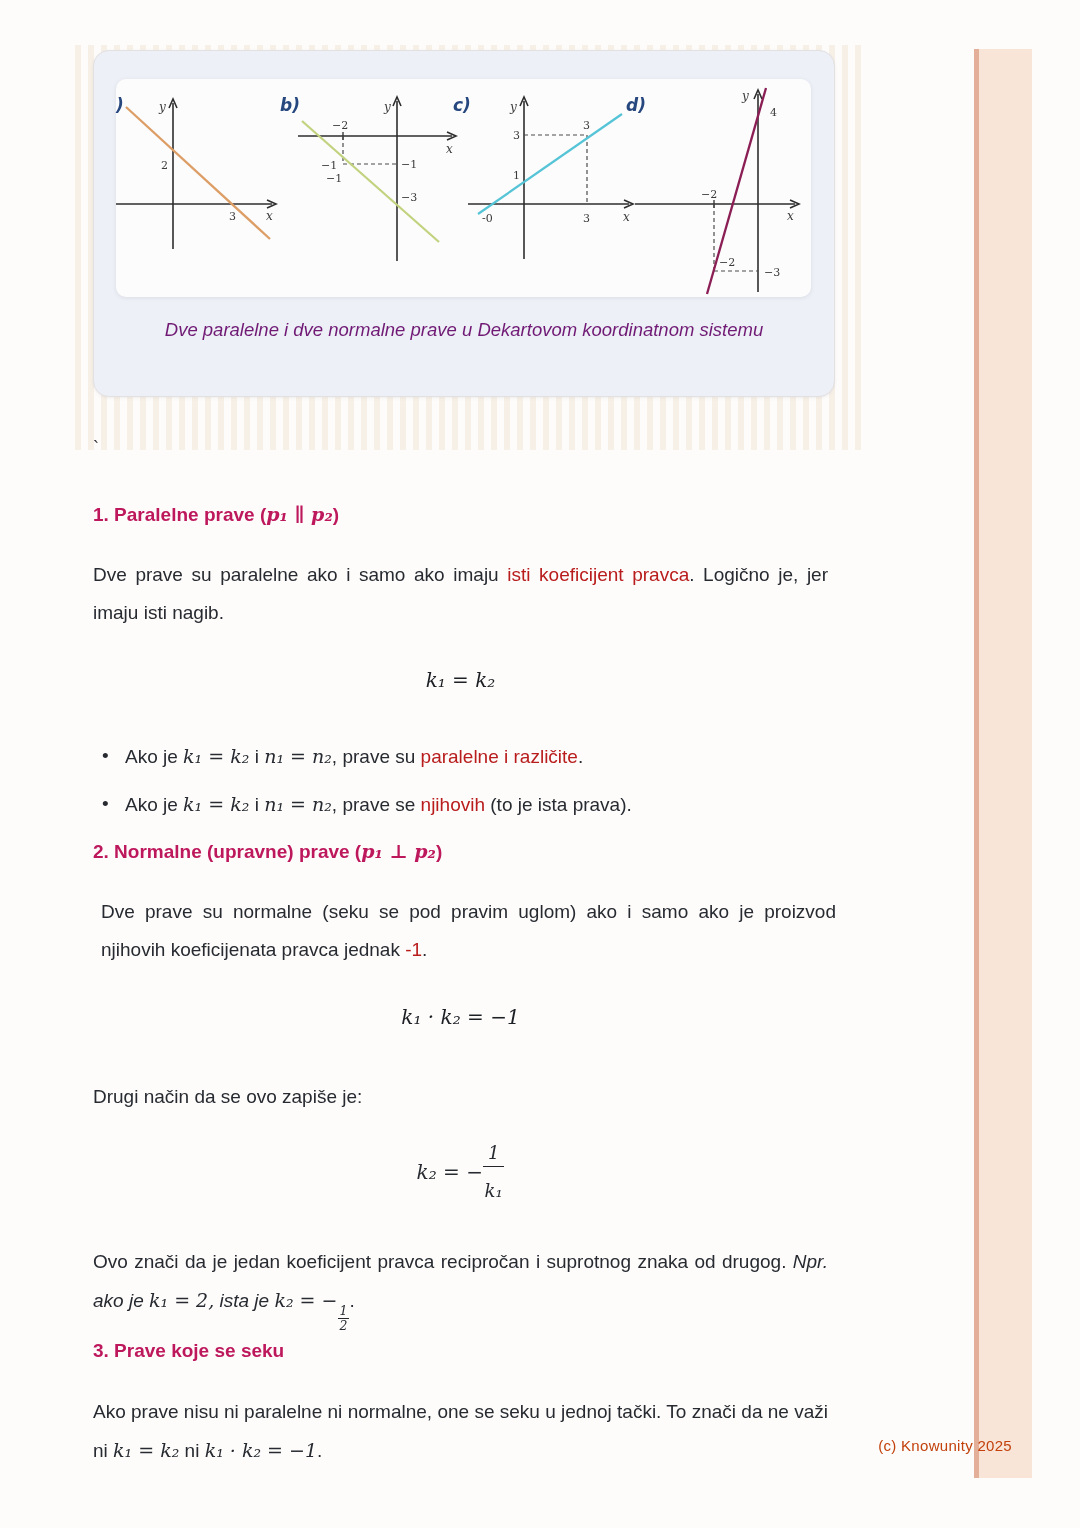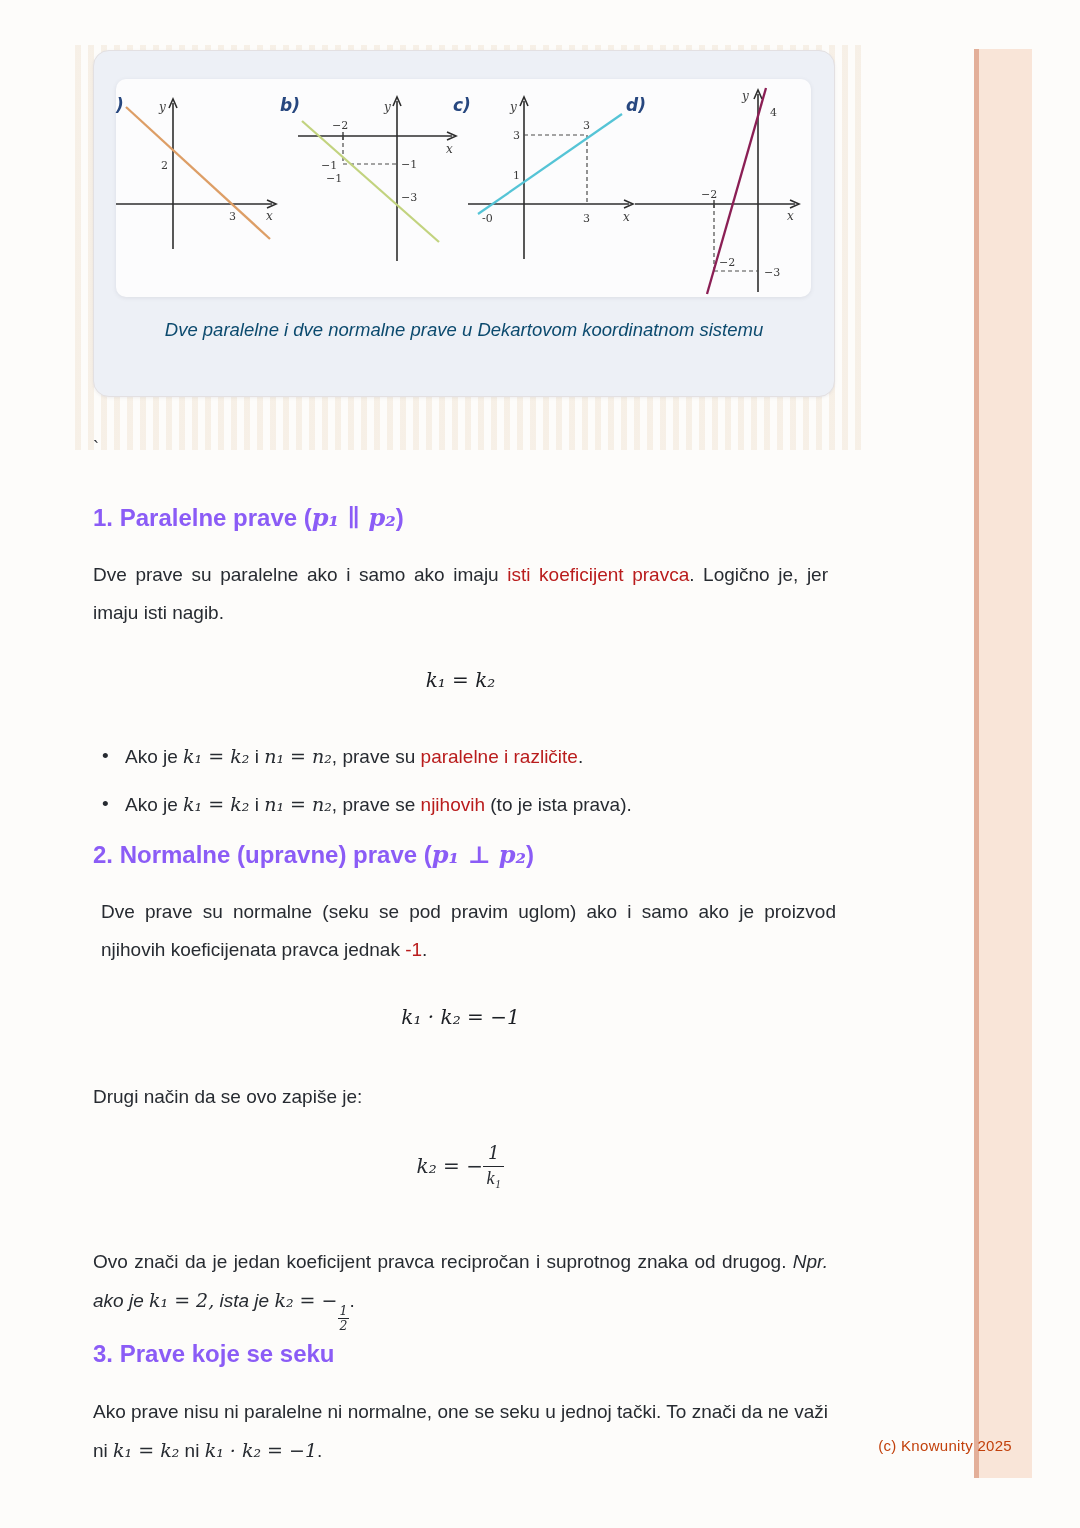--- a/index.html
+++ b/index.html
@@ -33,42 +33,42 @@
   }
   .panel-letter{
     position:absolute;font-family:"DejaVu Sans",sans-serif;
     font-weight:bold;font-style:italic;font-size:17px;color:#27477f;z-index:3;
   }
   .gsvg{position:absolute;}
   .gsvg text{fill:#3b3b3b;font-family:"DejaVu Serif",serif;font-size:11px;}
   .gsvg text.ax{font-style:italic;font-size:12px;}
   .figure-caption{
     position:absolute;left:0;top:268px;width:740px;text-align:center;
-    font-style:italic;font-size:18.5px;color:#0c4a6e;
+    font-style:italic;font-size:18.5px;color:#701a75;
   }
 
   .stray{position:absolute;left:93px;top:438px;font-size:18px;color:#33363b;z-index:2;}
 
   .blk{position:absolute;left:93px;width:735px;z-index:2;}
-  h2.sec{font-size:24px;font-weight:bold;color:#8b5cf6;margin:0;}
+  h2.sec{font-size:19px;font-weight:bold;color:#be185d;margin:0;}
   .para{font-size:19px;line-height:38px;text-align:justify;margin:0;}
   .m{font-family:"DejaVu Serif",serif;font-style:italic;}
   .formula{font-family:"DejaVu Serif",serif;font-style:italic;font-size:20px;
            text-align:center;color:#1c1f24;}
   b.acc{font-weight:normal;color:#b91c1c;}
   .bullets{margin:0;padding:0;list-style:none;}
   .bullets .bi{position:relative;padding-left:32px;font-size:19px;line-height:38px;margin-bottom:9px;}
   .bullets .bi::before{content:"•";position:absolute;left:9px;top:0;font-size:19px;color:#272b31;}
 
   .frac-row{display:flex;justify-content:center;align-items:center;}
   .frac-row .lhs{font-family:"DejaVu Serif",serif;font-style:italic;font-size:20px;}
   .vfrac{display:inline-flex;flex-direction:column;align-items:center;
          font-family:"DejaVu Serif",serif;font-style:italic;font-size:18px;line-height:1.25;}
   .vfrac .num{border-bottom:1.6px solid #23262b;padding:0 5px 1px;}
-  .vfrac .den{padding-top:0;font-family:Liberation Serif, serif;}
+  .vfrac .den{padding-top:13px;}
   .sfrac{display:inline-flex;flex-direction:column;align-items:center;
          font-family:"DejaVu Serif",serif;font-style:italic;font-size:12.5px;line-height:1.15;
          vertical-align:-8px;}
   .sfrac .num{border-bottom:1.2px solid #23262b;padding:0 2px;}
   .ital{font-style:italic;}
 
   .watermark{position:absolute;left:700px;top:1437px;width:312px;text-align:right;
              font-size:15px;color:#c2410c;z-index:3;letter-spacing:.3px;}
 </style>
 </head>

